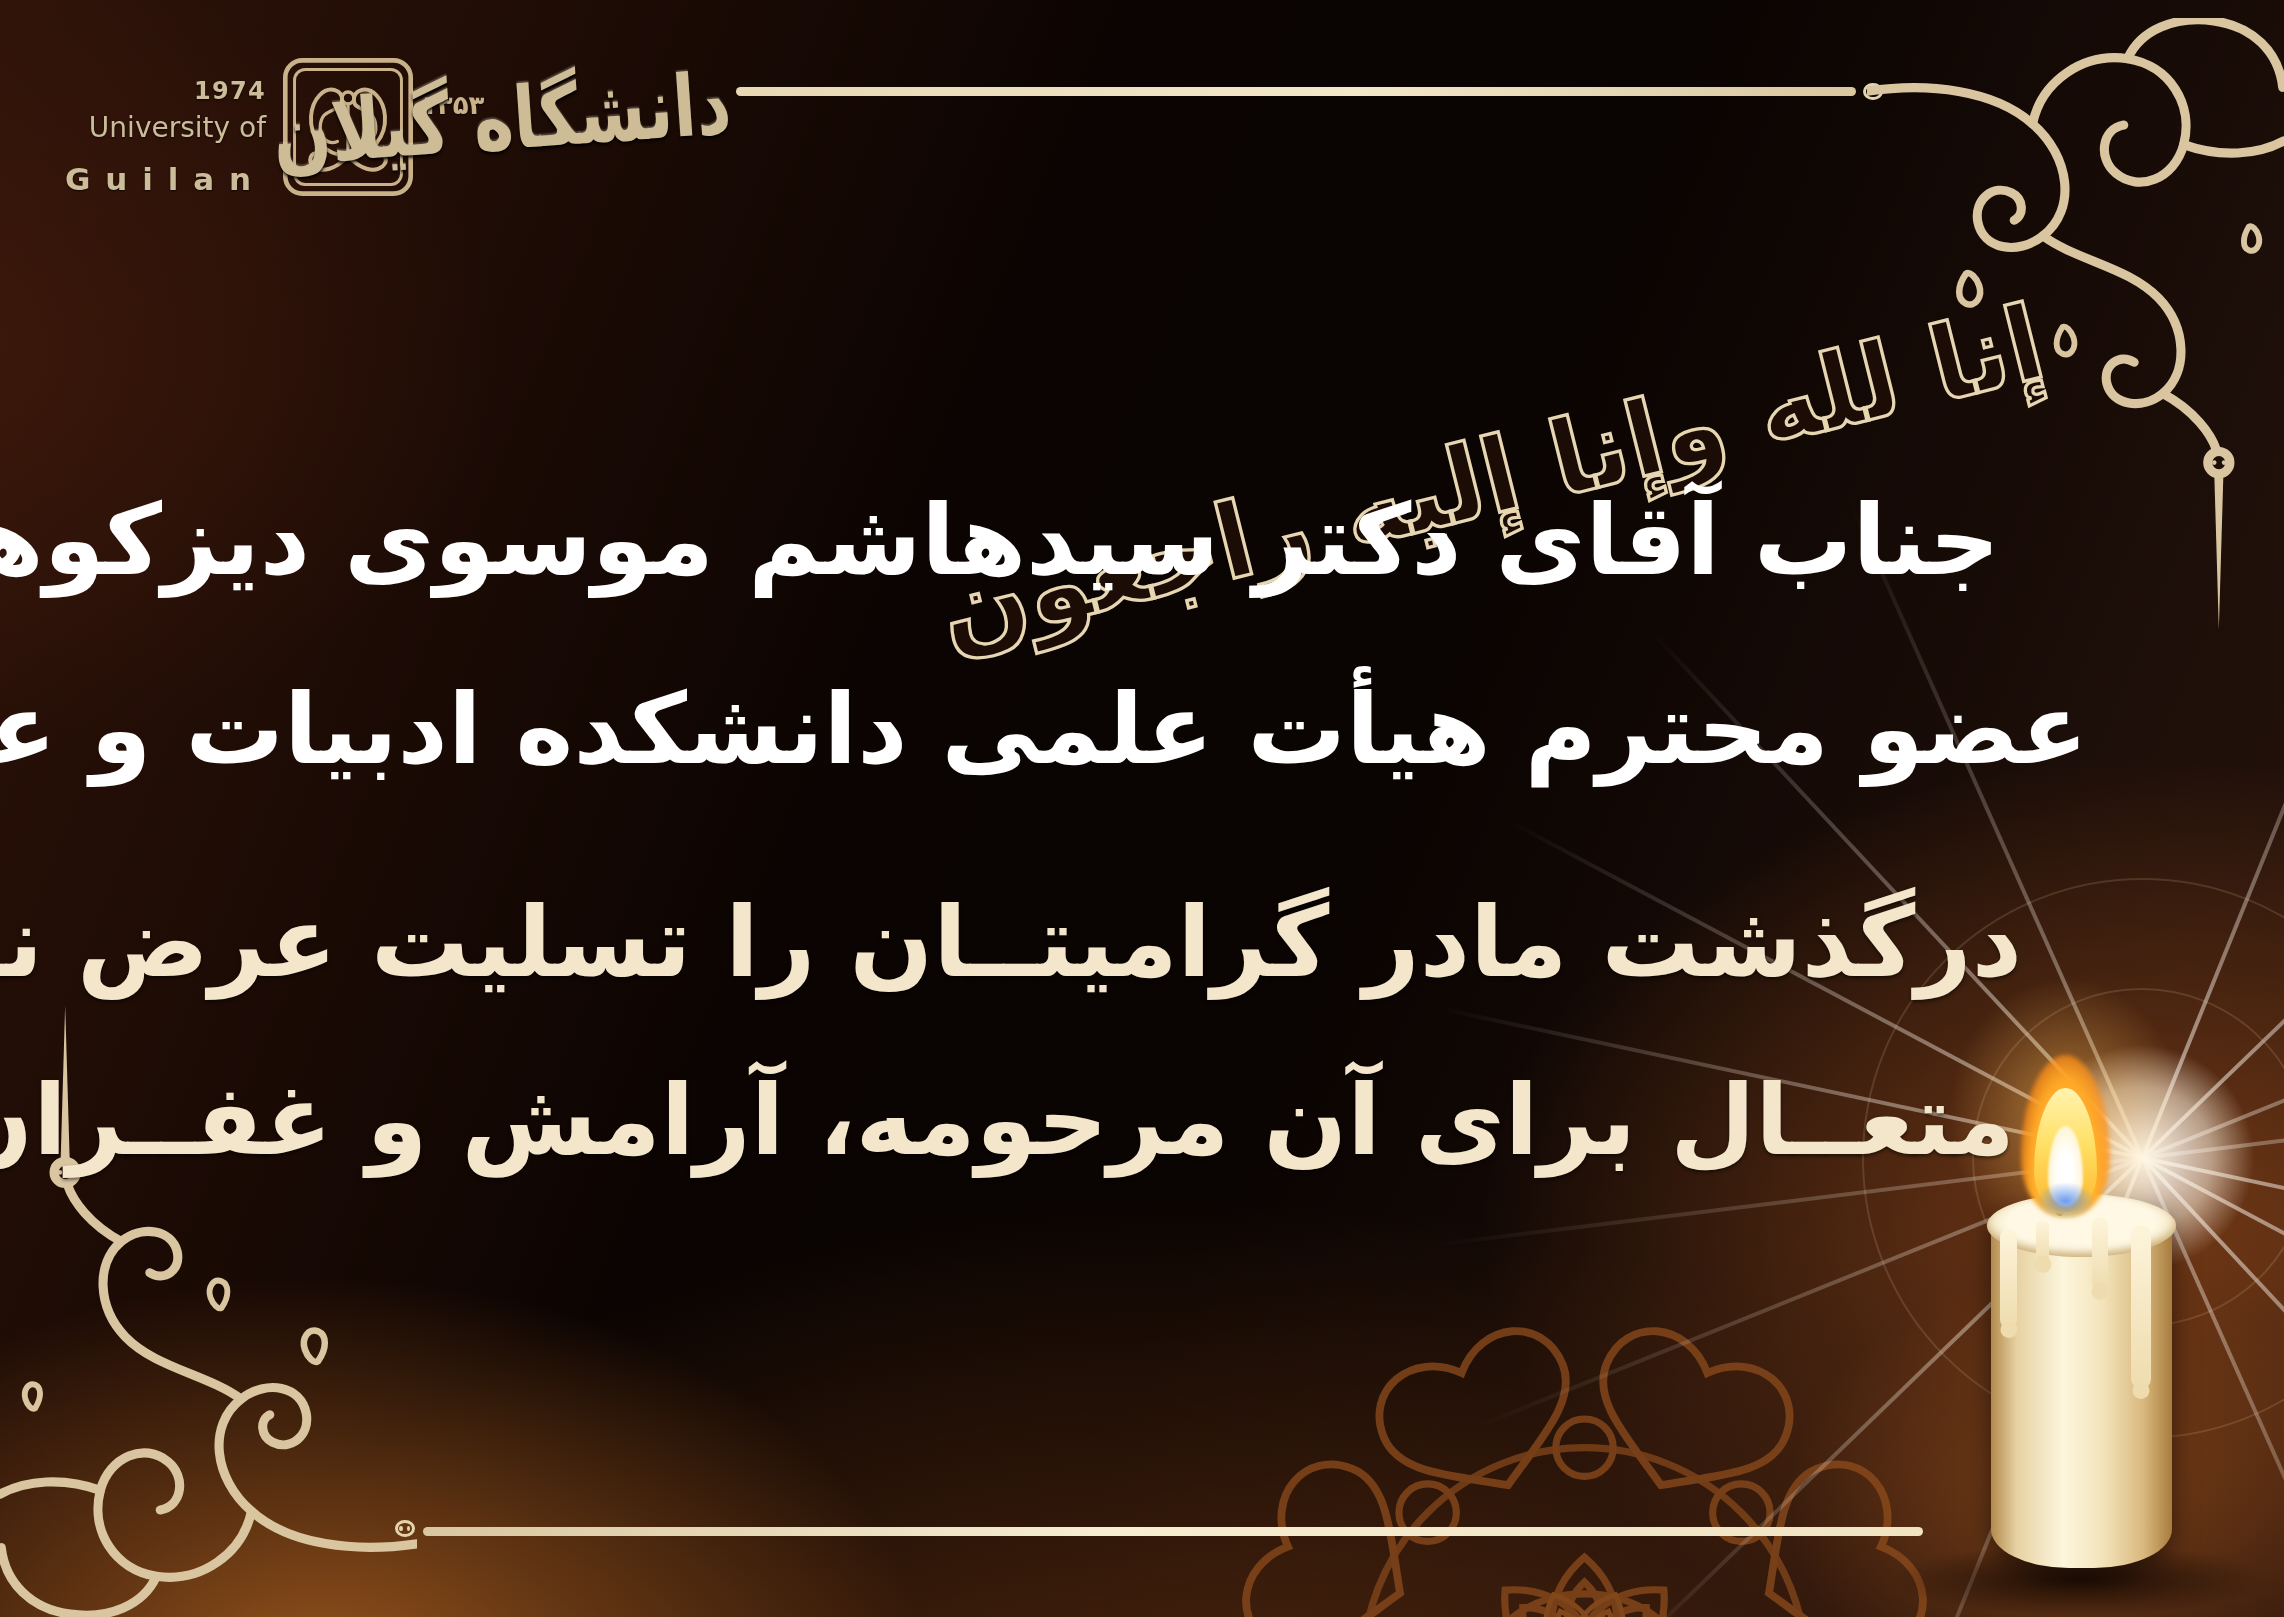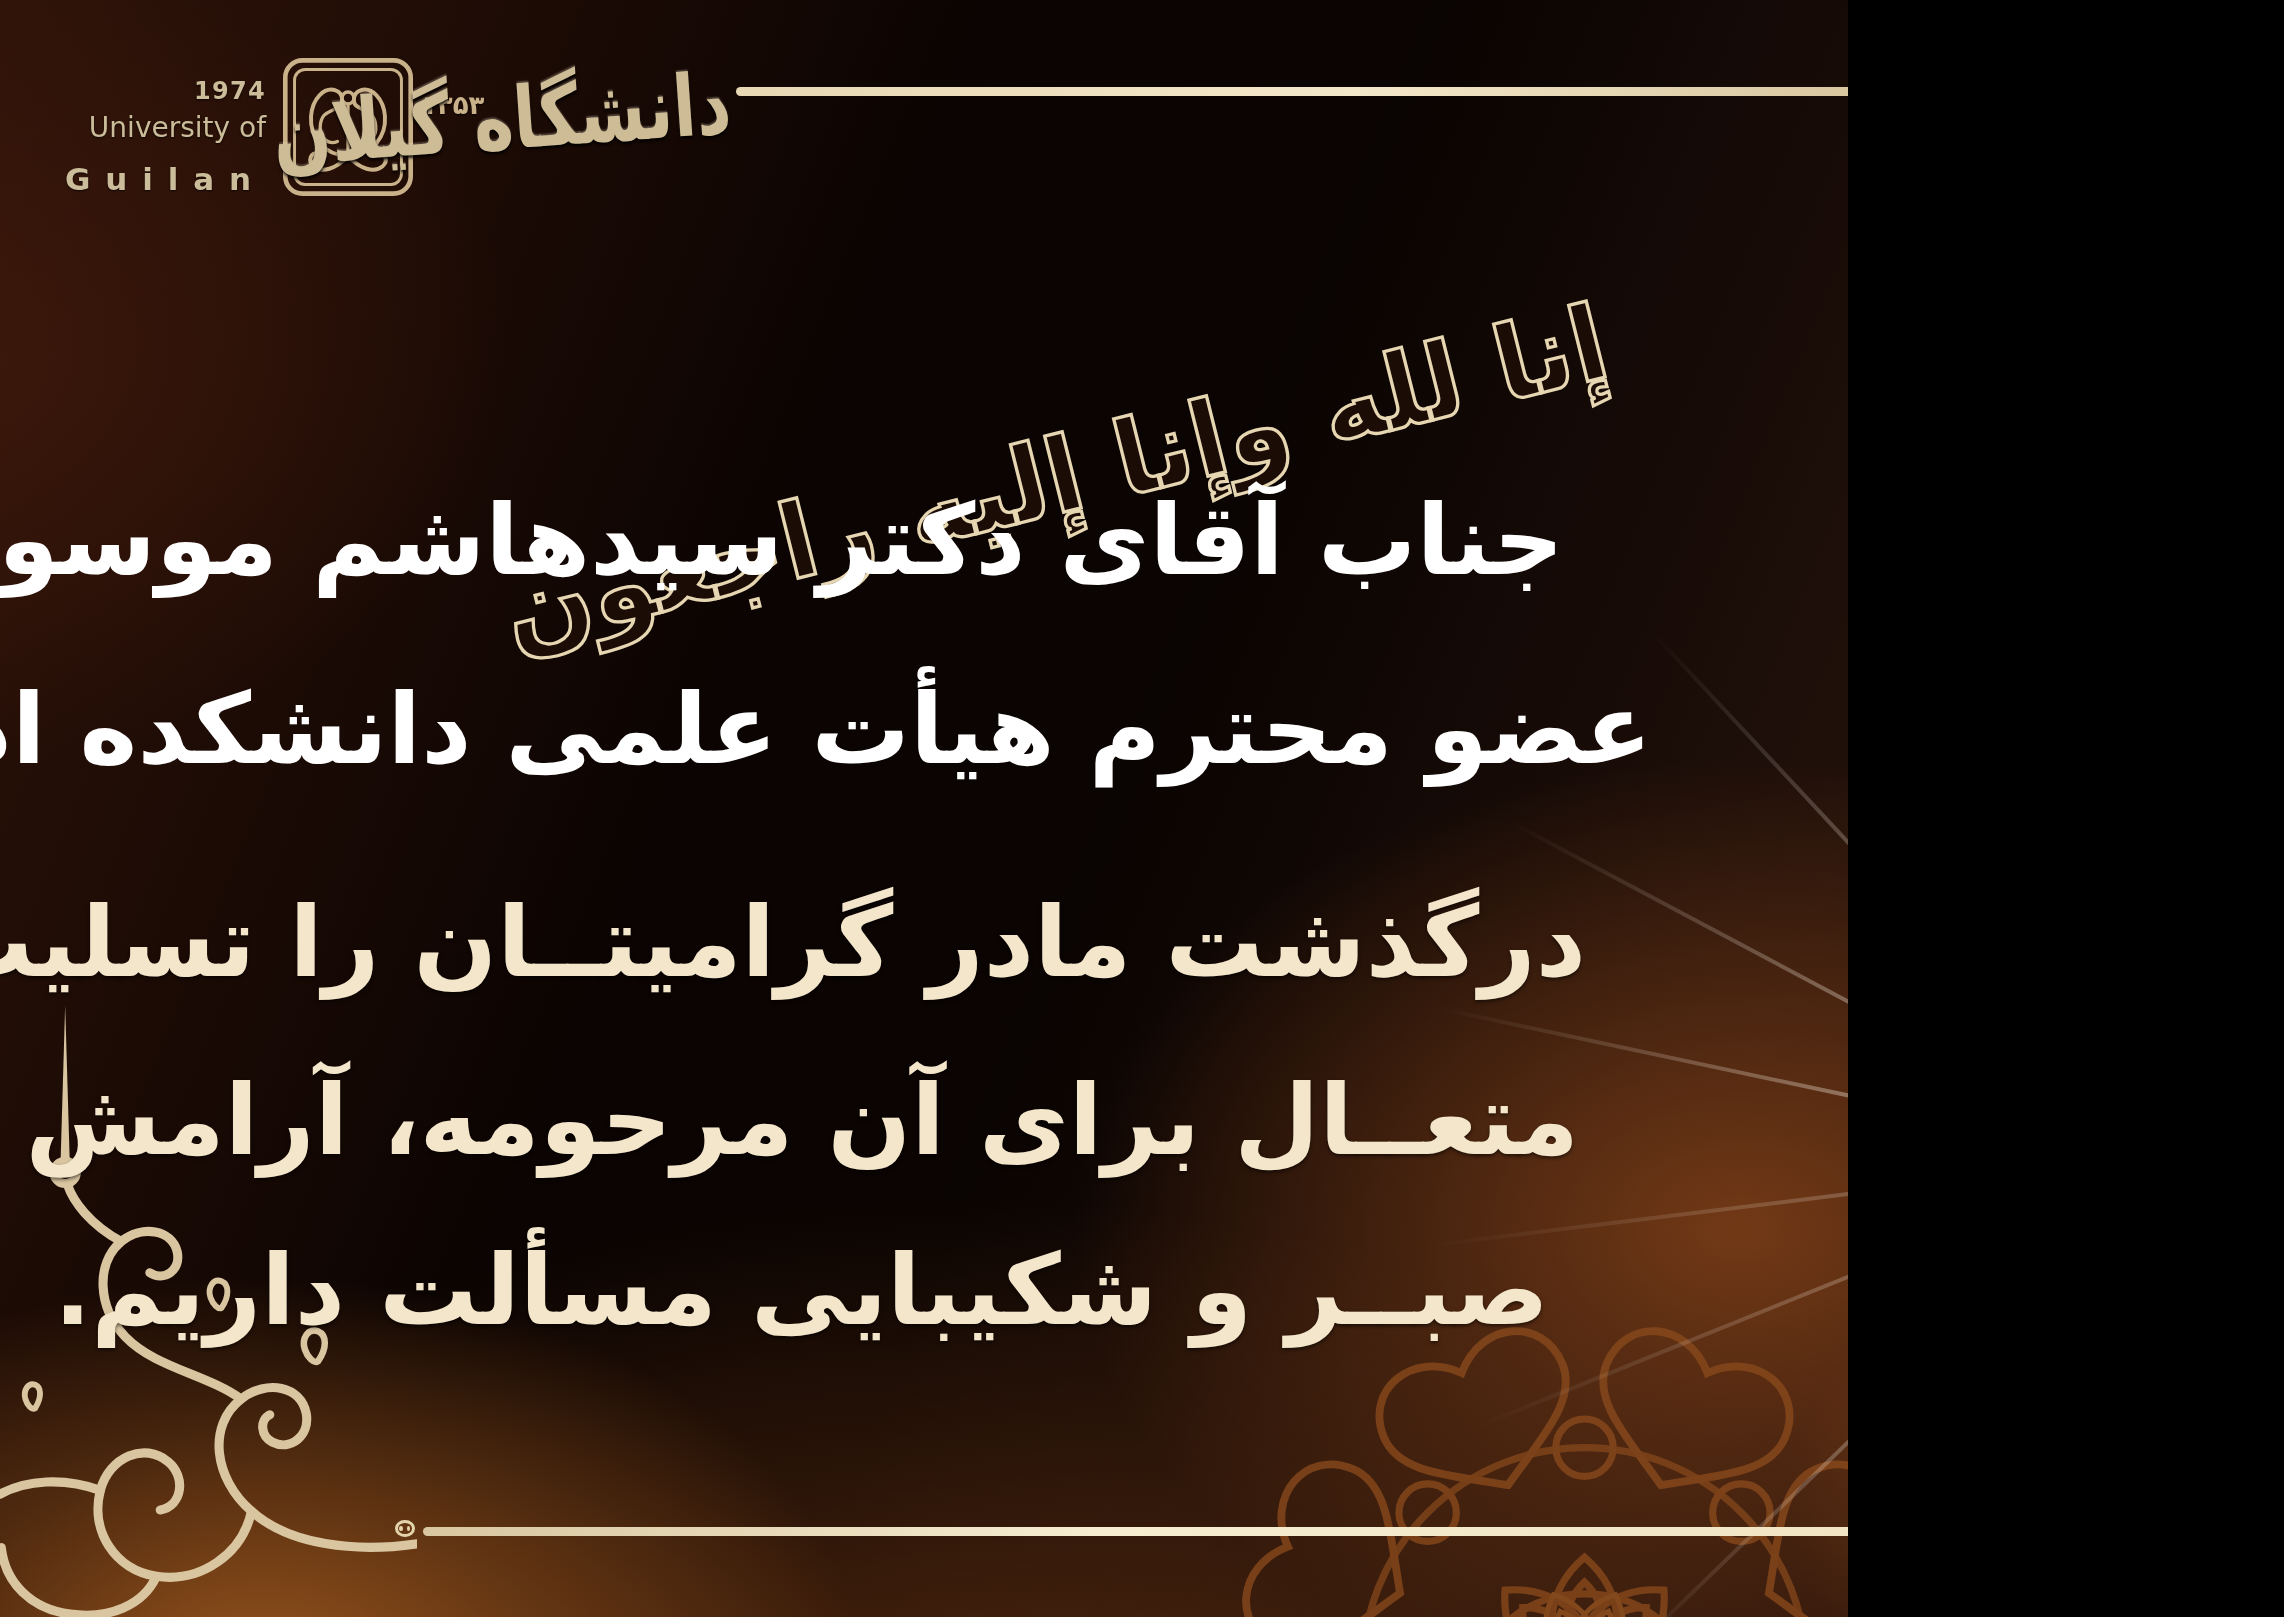--- a/index.html
+++ b/index.html
@@ -9,21 +9,21 @@
     --text-cream:#f3e6cb;
     --gold-light:#f7ecc9;
     --gold-dark:#7e6132;
     --bg-dark:#120704;
     --bg-warm:#7a4316;
     --mandala:#8a4a1c;
   }
   *{margin:0;padding:0;box-sizing:border-box;}
   html,body{width:2284px;height:1617px;background:#000;}
   #canvas{
-    position:relative;width:1848px;height:1617px;overflow:hidden;
+    position:relative;width:2284px;height:1617px;overflow:hidden;
     font-family:"DejaVu Sans",sans-serif;
     background:
       radial-gradient(978px 652px at 14% 104%, rgba(158,88,30,.95), rgba(158,88,30,0) 62%),
       radial-gradient(1109px 783px at 94% 76%, rgba(128,64,24,.85), rgba(128,64,24,0) 60%),
       radial-gradient(1696px 1109px at 52% 118%, rgba(102,50,18,.9), rgba(102,50,18,0) 64%),
       radial-gradient(848px 587px at -4% 22%, rgba(66,26,12,.8), rgba(66,26,12,0) 70%),
       linear-gradient(112deg,#2e1309 0%,#1c0b05 22%,#0b0402 40%,#0a0402 58%,#20100a 86%,#2a140b 100%);
   }
   
   .logo-en{position:absolute;left:39px;top:77px;width:227px;text-align:right;color:#cbbd9a;
@@ -260,17 +260,16 @@
   </svg>
   <div class="fa-year">۱۳۵۳</div>
   <div class="logo-callig">دانشگاه گیلان</div>
 
   <div class="verse">إنا لله وإنا إليه راجعون</div>
 
   <div class="fa-line title-line t1">جناب آقای دکتر سیدهاشم موسوی دیزکوهی</div>
   <div class="fa-line title-line t2">عضو محترم هیأت علمی دانشکده ادبیات و علوم انسانی</div>
   <div class="fa-line body-line b1">درگذشت مادر گرامیتــان را تسلیت عرض نموده و از درگاه خداوند</div>
   <div class="fa-line body-line b2">متعــال برای آن مرحومه، آرامش و غفــران الهی و برای بازماندگان</div>
-  <div class="fa-line body-line b3">صبــر و شکیبایی مسألت داریم.</div>
 
 
 </div>
 
 
 </body></html>

